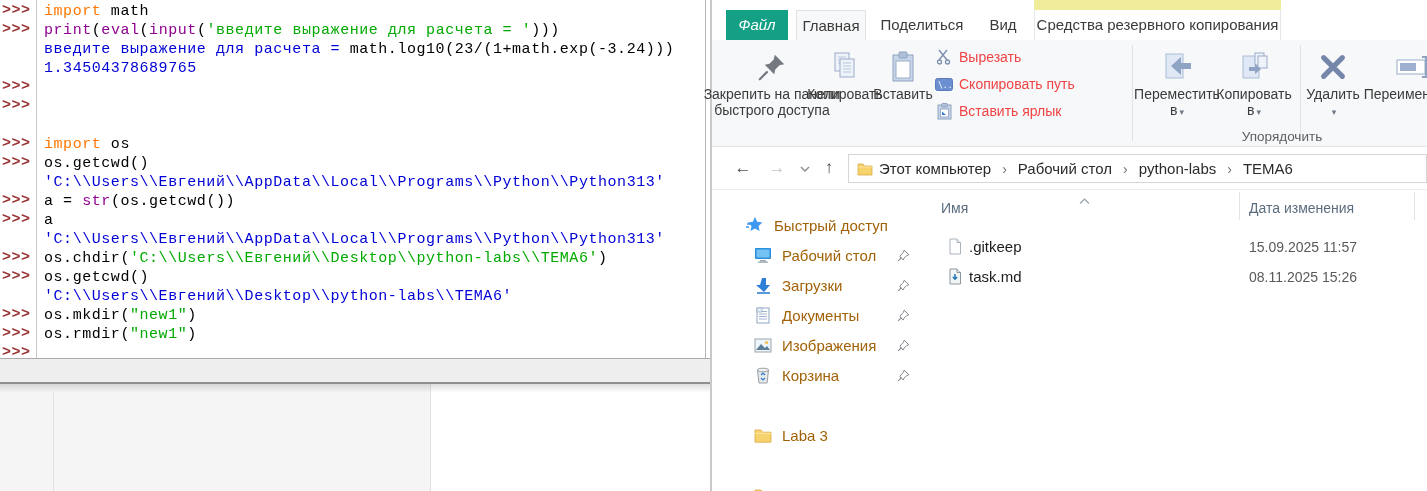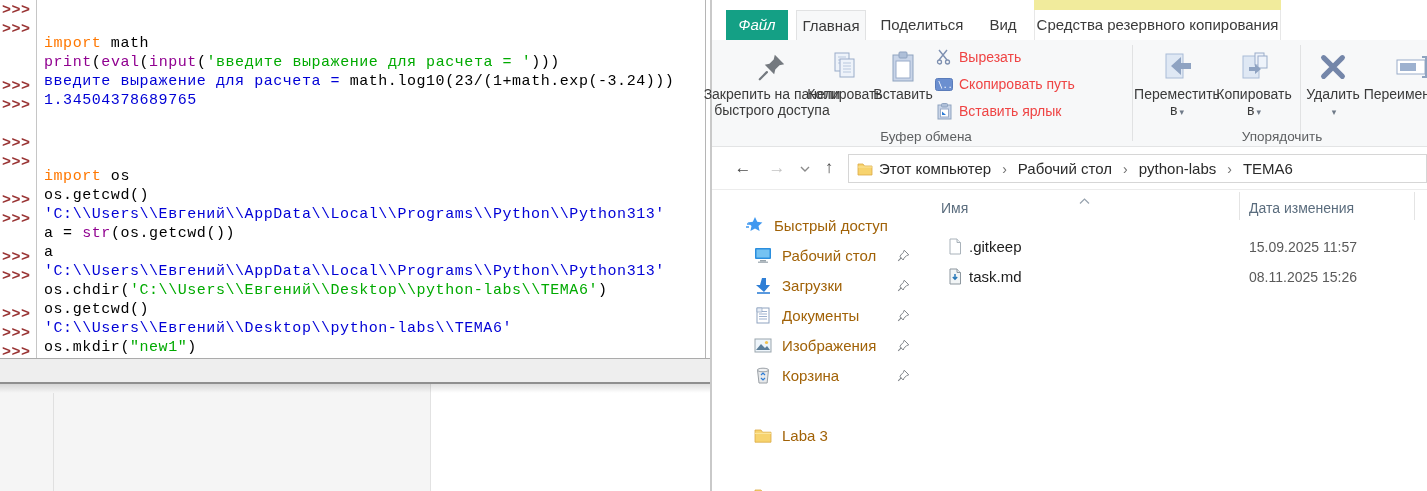--- a/index.html
+++ b/index.html
@@ -14,22 +14,22 @@
     background:#fff; border-right:1px solid #b5b5b5; overflow:hidden;
     font-family:"Liberation Mono","DejaVu Sans Mono",monospace;
     font-size:15px; letter-spacing:0.55px;
   }
   #console-gutter {
     position:absolute; left:0; top:0; width:37px; height:100%;
     background:#fff; border-right:1px solid #c6c6c6; padding-top:1px;
   }
   .gline { height:19px; line-height:19px; padding-left:2px; font-weight:bold; }
   #console-code {
-    position:absolute; left:38px; top:16px; right:0; height:100%;
-    padding:18px 0 0 6px; white-space:pre; overflow:hidden;
+    position:absolute; left:38px; top:1px; right:0; height:100%;
+    padding:1px 0 0 6px; white-space:pre; overflow:hidden;
   }
   .cline { height:19px; line-height:19px; white-space:pre; }
   #console-statusbar {
     position:absolute; left:0; top:358px; width:710px; height:26px;
     background:#eeeeee; border-top:1px solid #ababab; border-bottom:2px solid #8f8f8f;
   }
   
   #bg-under-left  { position:absolute; left:0; top:384px; width:430px; height:107px; background:#f5f5f5; }
   #bg-under-right { position:absolute; left:430px; top:384px; width:280px; height:107px; background:#ffffff; border-left:1px solid #e2e2e2; }
   #bg-shadow { position:absolute; left:0; top:384px; width:710px; height:9px;
@@ -252,21 +252,20 @@
         <span class="ric">
           <svg width="40" height="28" viewBox="0 0 40 28">
               <rect x="2" y="7" width="28" height="14" fill="#fff" stroke="#9aacc9"></rect>
               <rect x="5" y="10" width="16" height="8" fill="#9db1cf"></rect>
               <path d="M31 4 v20 M27 4 h8 M27 24 h8" stroke="#8fa3c0" stroke-width="2" fill="none"></path>
             </svg>
         </span>
         <span class="rlab">Переименовать</span>
       </div>
 
-      <div class="rgroup-label" style="left:8px; width:412px;">Буфер обмена</div>
       <div class="rgroup-label" style="left:430px; width:280px;">Упорядочить</div>
     </div>
 
     <div class="addressbar">
       <span class="navarrow" style="left:18px; width:26px; color:#4a4a4a;">←</span>
       <span class="navarrow" style="left:52px; width:26px; color:#c3c3c3;">→</span>
       <span class="navarrow" style="left:84px; width:18px;">
         <svg width="10" height="7" viewBox="0 0 10 7">
             <path d="M1 1 L5 5 L9 1" stroke="#8a8a8a" stroke-width="1.4" fill="none"></path>
           </svg>

